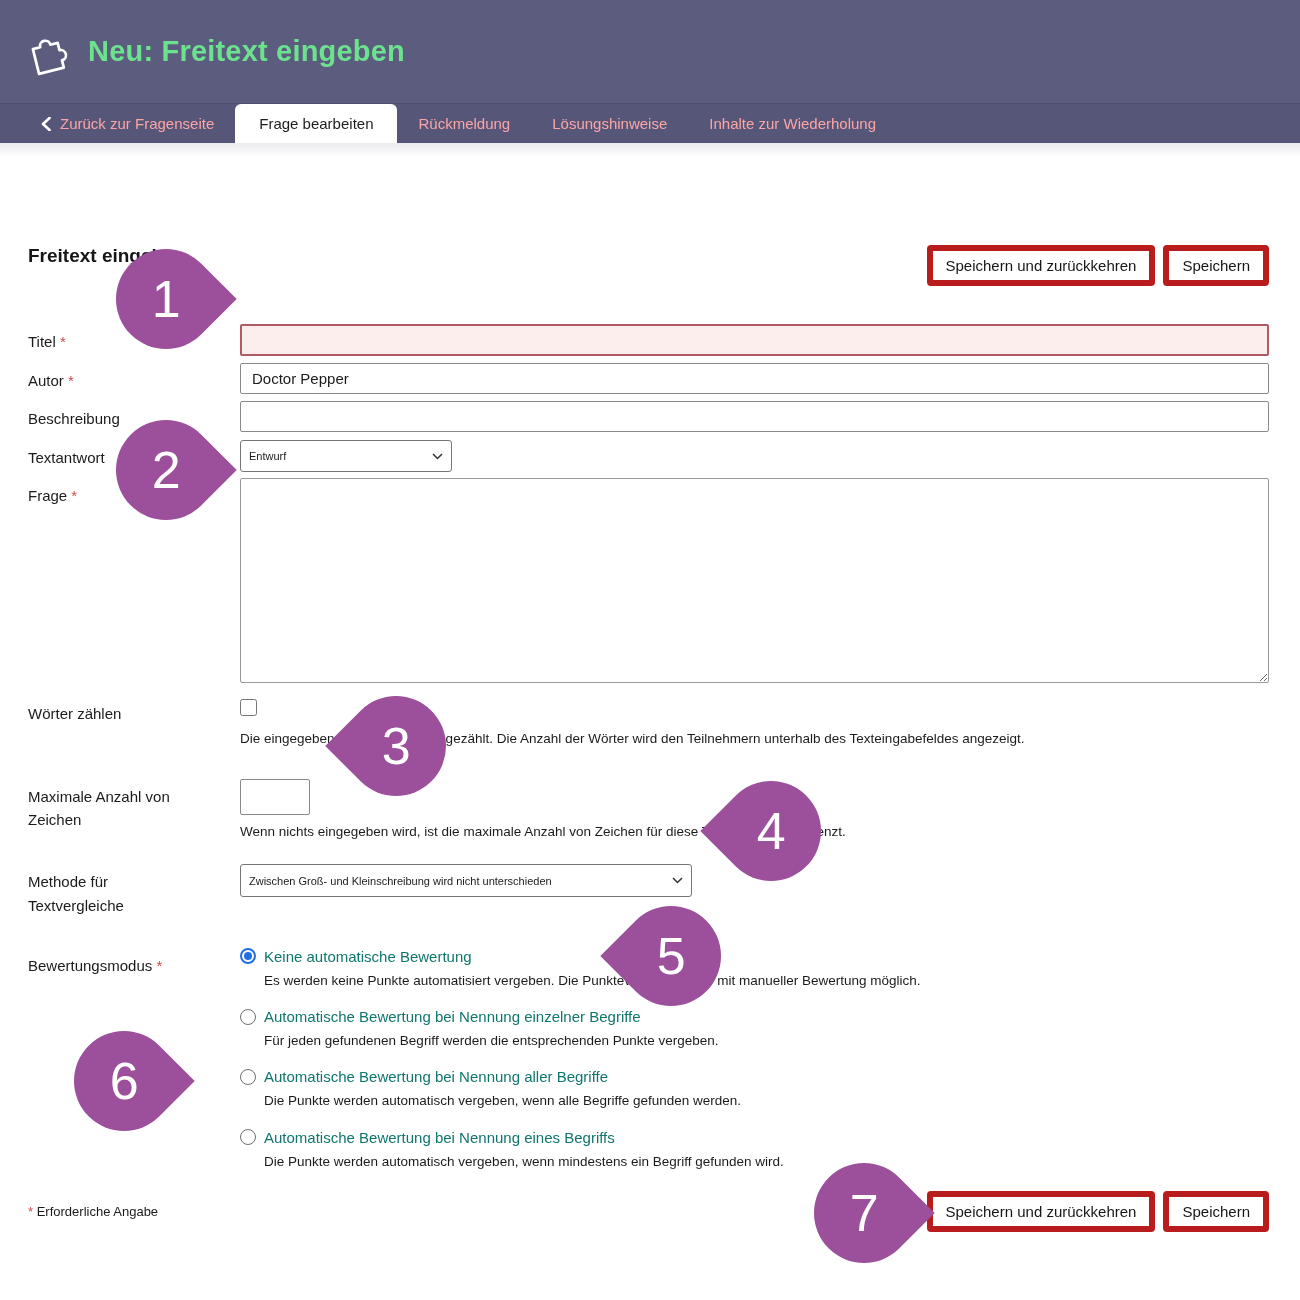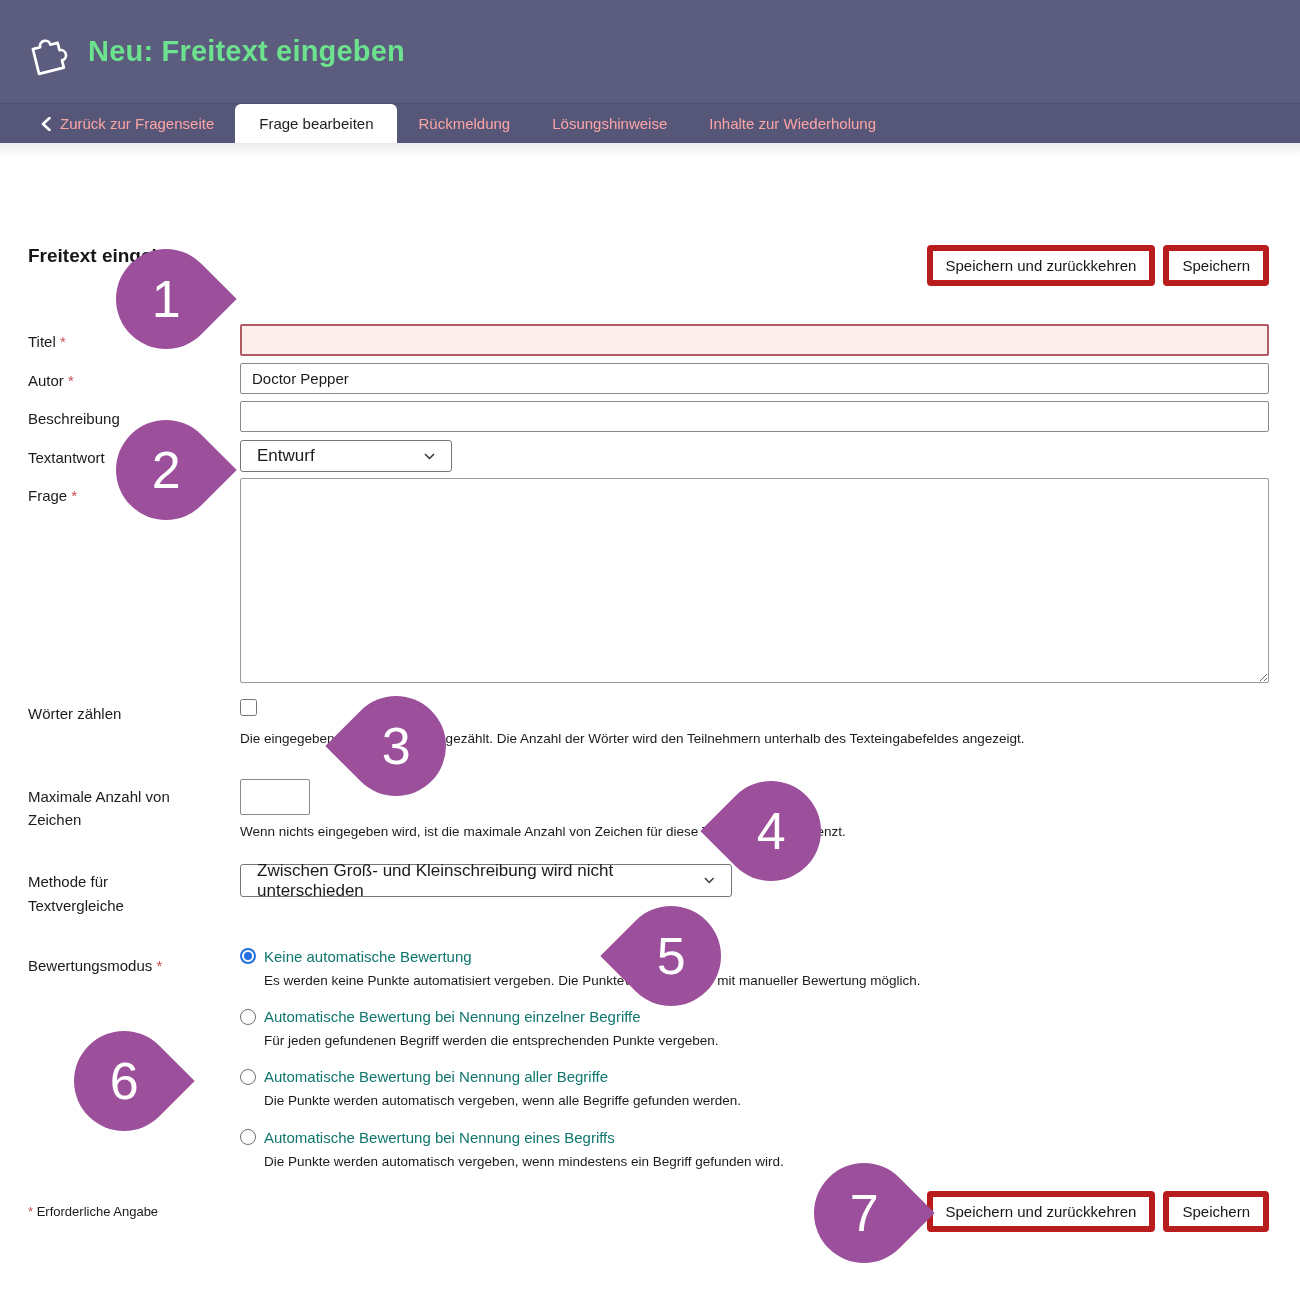--- a/index.html
+++ b/index.html
@@ -53,42 +53,42 @@
   input[type=text] {
     width:100%; height:31px; border:1px solid #8a8a8a; border-radius:2px;
     font-family:inherit; font-size:15px; color:#1b1b1b; padding:0 11px; background:#fff;
   }
   .input-error {
     background:#fdeeee !important; border:2px solid #b15a62 !important; height:32px !important;
   }
   .fake-select {
     height:32px; border:1px solid #767676; border-radius:3px; background:#fff;
     display:flex; align-items:center; justify-content:space-between;
-    padding:0 16px; font-size:17px; color:#1b1b1b; cursor:pointer;
+    padding:0 8px; font-size:11px; color:#1b1b1b; cursor:pointer;
   }
   textarea {
     width:100%; height:205px; border:1px solid #999; border-radius:2px;
     resize:both; font-family:inherit; font-size:13px; padding:6px 10px;
   }
   .desc { font-size:13.5px; color:#1b1b1b; line-height:1.35; }
 
   .r-titel { margin-top:38px; margin-bottom:7px; }
   .r-autor { margin-bottom:7px; }
   .r-beschr { margin-bottom:8px; }
   .r-lebens { margin-bottom:6px; }
   .r-lebens .fake-select { width:212px; }
   .r-frage { margin-bottom:9px; }
   .r-woerter { margin-bottom:31px; }
   .r-woerter input[type=checkbox]{ width:17px; height:17px; margin-top:3px; accent-color:#666; }
   .r-woerter .desc { margin-top:10px; }
   .r-max { margin-bottom:23px; }
   .r-max input { width:70px; height:36px; }
   .r-max .desc { margin-top:8px; }
   .r-methode { margin-bottom:31px; }
-  .r-methode .fake-select { width:492px; height:33px; }
+  .r-methode .fake-select { width:452px; height:33px; }
 
   
   .opt-line { display:flex; align-items:center; gap:8px; }
   .opt-label { font-size:15px; color:#0f766e; }
   .radio {
     width:16px; height:16px; border-radius:50%; border:1.5px solid #6f6f6f; background:#fff; flex:0 0 auto;
   }
   .radio.selected { border:2px solid #2270e2; position:relative; }
   .radio.selected::after {
     content:""; position:absolute; inset:2px; border-radius:50%; background:#2270e2;

